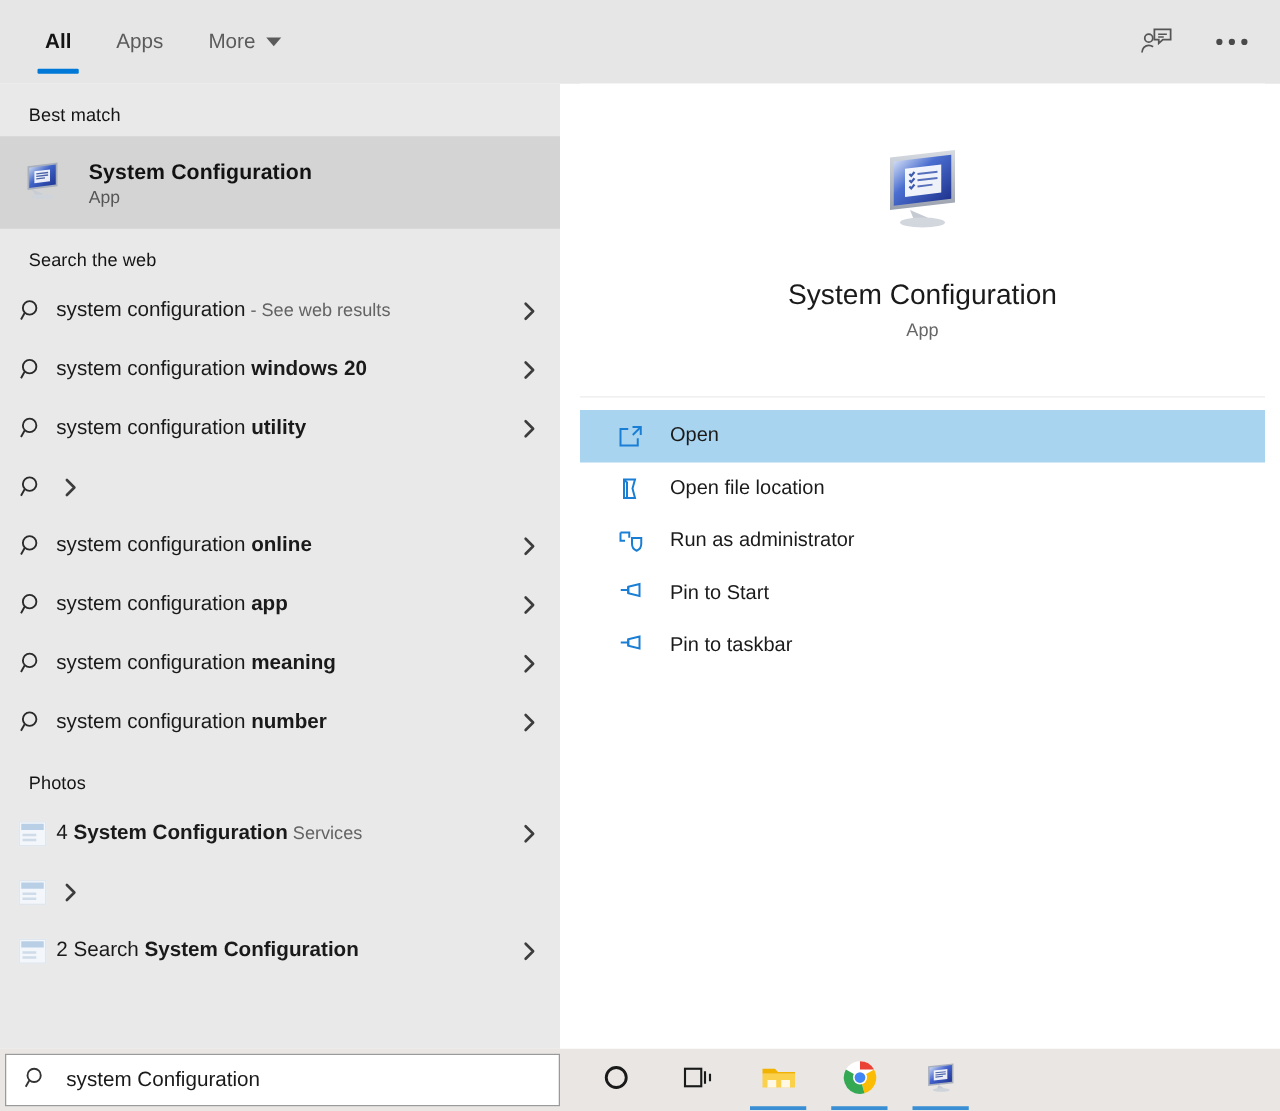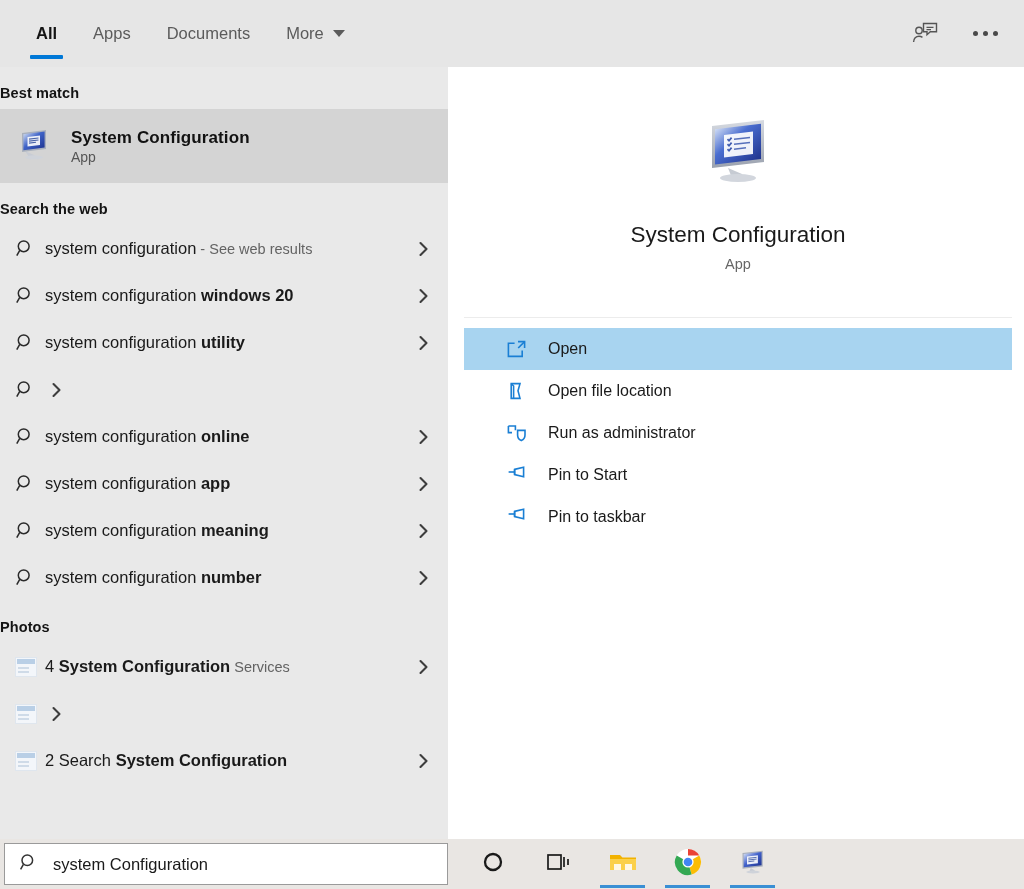--- a/index.html
+++ b/index.html
@@ -46,22 +46,22 @@
   }
   .dots { display: flex; gap: 5px; align-items: center; }
   .dots i { width: 5px; height: 5px; border-radius: 50%; background: #4a4a4a; display: block; }
 
   
   .leftpanel {
     position: absolute; left: 0; top: 67px; width: 448px; height: 772px;
     background: #e9e9e9; overflow: hidden;
   }
   .section-head {
-    font-size: 14.5px; font-weight: bold; color: #141414;
-    padding: 18px 0 8px 0; letter-spacing: .1px;
+    font-size: 14.5px; font-weight: normal; color: #141414;
+    padding: 18px 0 8px 23px; letter-spacing: .1px;
   }
   .bestmatch-row {
     display: flex; align-items: center; gap: 16px;
     height: 74px; padding-left: 15px;
     background: #d4d4d4; cursor: default;
   }
   .bm-text { display: flex; flex-direction: column; justify-content: center; gap: 1px; }
   .bm-title { font-size: 17px; color: #121212; font-weight: bold; letter-spacing: .1px; }
   .bm-sub { font-size: 14px; color: #555; }
 
@@ -104,21 +104,21 @@
     display: flex; flex-direction: column; align-items: center; justify-content: center;
     border-bottom: 1px solid #ececec;
   }
   .pv-icon { margin-bottom: 26px; }
   .pv-title { font-size: 22.5px; color: #1a1a1a; margin-bottom: 8px; }
   .pv-sub { font-size: 14.5px; color: #666; }
 
   .action-list { padding-top: 10px; }
   .action-row {
     display: flex; align-items: center; height: 42px;
-    padding-left: 42px; cursor: default;
+    padding-left: 30px; cursor: default;
   }
   .action-row.selected { background: #a8d4f0; }
   .action-row .aicon {
     width: 42px; min-width: 42px; display: flex; align-items: center; color: #1a7fd4;
   }
   .action-row .alabel { font-size: 16px; color: #1a1a1a; }
 
   
   .taskbar {
     position: absolute; left: 0; top: 839px; width: 1024px; height: 50px;
@@ -149,23 +149,20 @@
     <div class="tabs">
 
       <div class="tab active">
         <span>All</span>
       </div>
 
       <div class="tab">
         <span>Apps</span>
       </div>
 
-      <div class="tab">
-        <span>Documents</span>
-      </div>
 
 
       <div class="tab">
         <span>More</span>
         <span class="caret"></span>
       </div>
     </div>
 
     <div class="tabbar-right">
       <div class="tb-icon">

